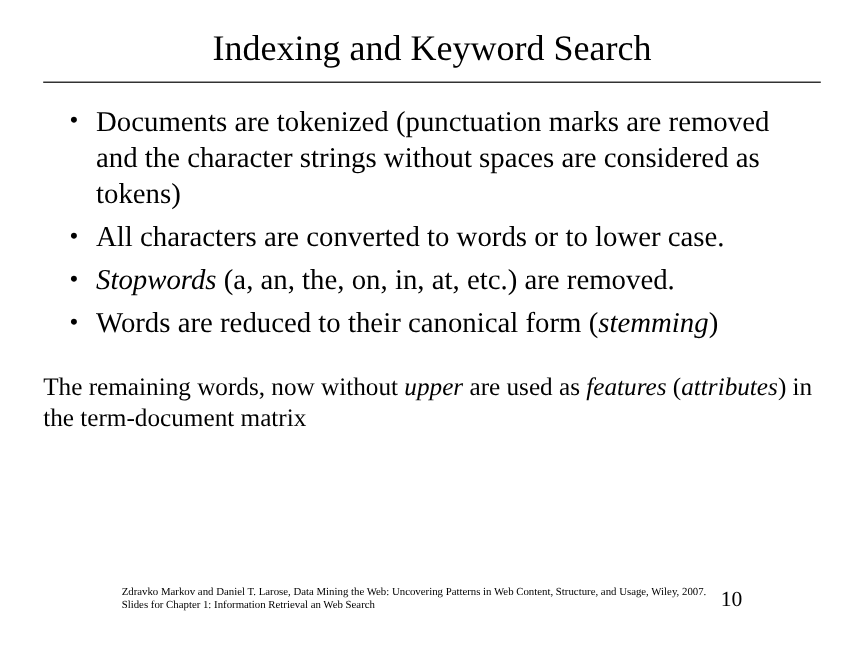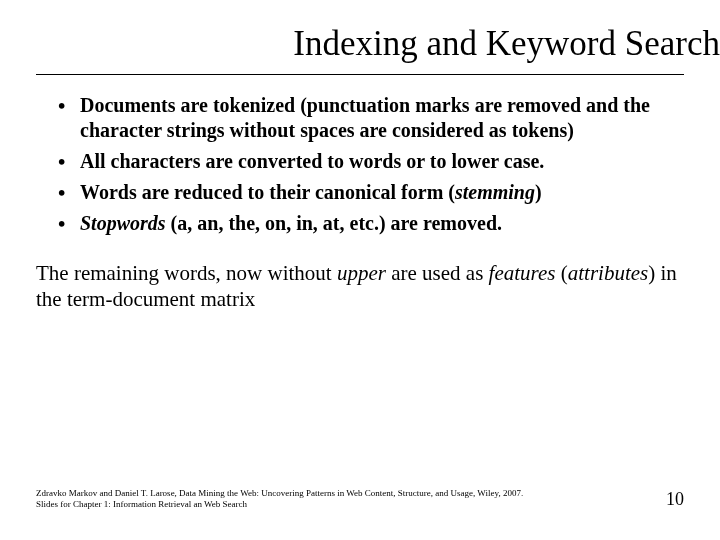--- a/index.html
+++ b/index.html
@@ -11,41 +11,40 @@
     font-family: "Times New Roman", Times, serif;
     color: #000000;
   }
   .slide {
     position: relative;
     width: 720px;
     height: 540px;
     box-sizing: border-box;
   }
   .title {
-    text-align: right;
-    font-size: 35px;
+    text-align: center;
+    font-size: 30px;
     padding-top: 24px;
     padding-bottom: 10px;
   }
   .hr {
     margin: 0 36px 18px 36px;
     border: none;
     border-top: 1px solid #000;
   }
   .subtitle {
     font-size: 24px;
     margin: 0 36px 28px 36px;
   }
   .bullets {
     margin: 0 40px 24px 58px;
     padding: 0;
     list-style: none;
-    font-size: 20px;
+    font-size: 24px;
     line-height: 1.25;
-    font-weight: bold;
   }
   .bullets li {
     position: relative;
     padding-left: 22px;
     margin-bottom: 6px;
   }
   .bullets li::before {
     content: "•";
     position: absolute;
     left: 0;
@@ -57,21 +56,21 @@
     margin: 0 36px 0 36px;
     line-height: 1.25;
   }
   .footer {
     position: absolute;
     bottom: 30px;
     left: 36px;
     right: 36px;
     display: flex;
     align-items: flex-end;
-    justify-content: space-between;
+    justify-content: center;
   }
   .credit {
     font-size: 9px;
     line-height: 1.25;
     max-width: 600px;
   }
   .pagenum {
     font-size: 18px;
     margin-left: 12px;
   }
@@ -88,24 +87,24 @@
 
 
   <ul class="bullets">
     <li>
       <span>Documents are tokenized </span><span>(punctuation marks are removed and the character strings without spaces are considered as tokens)</span>
     </li>
     <li>
       <span>All characters are converted to words or to lower case.</span>
     </li>
     <li>
-      <span>Words are reduced to their canonical form (</span><span class="italic">stemming</span><span>)</span>
+      <span class="italic">Stopwords</span><span> (a, an, the, on, in, at, etc.) are removed.</span>
     </li>
     <li>
-      <span class="italic">Stopwords</span><span> (a, an, the, on, in, at, etc.) are removed.</span>
+      <span>Words are reduced to their canonical form (</span><span class="italic">stemming</span><span>)</span>
     </li>
   </ul>
 
   <div class="closing">
     <span>The remaining words, now without </span><span class="italic">upper</span><span> are used as </span><span class="italic">features</span><span> (</span><span class="italic">attributes</span><span>) in the term-document matrix</span>
   </div>
 
   <div class="footer">
     <div class="credit">
       <div>Zdravko Markov and Daniel T. Larose, Data Mining the Web: Uncovering Patterns in Web Content, Structure, and Usage, Wiley, 2007.</div>

